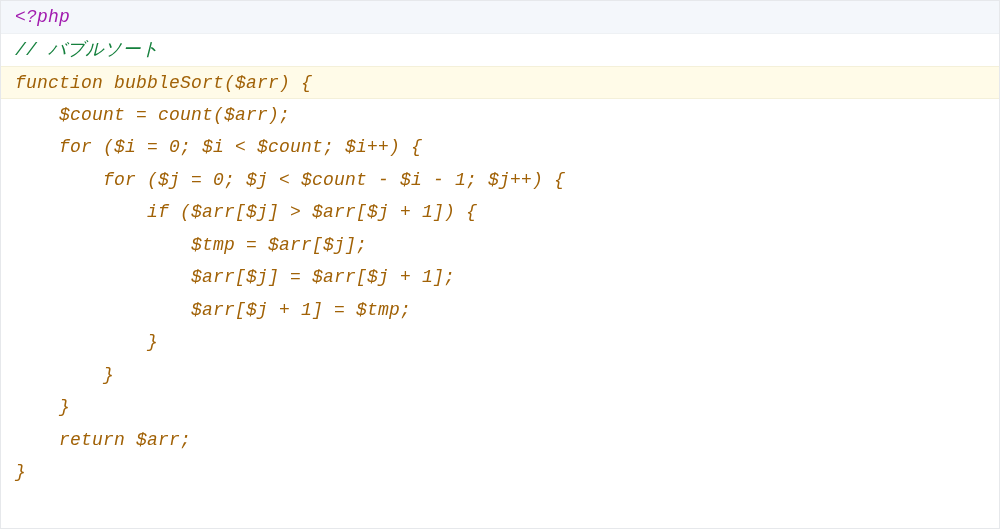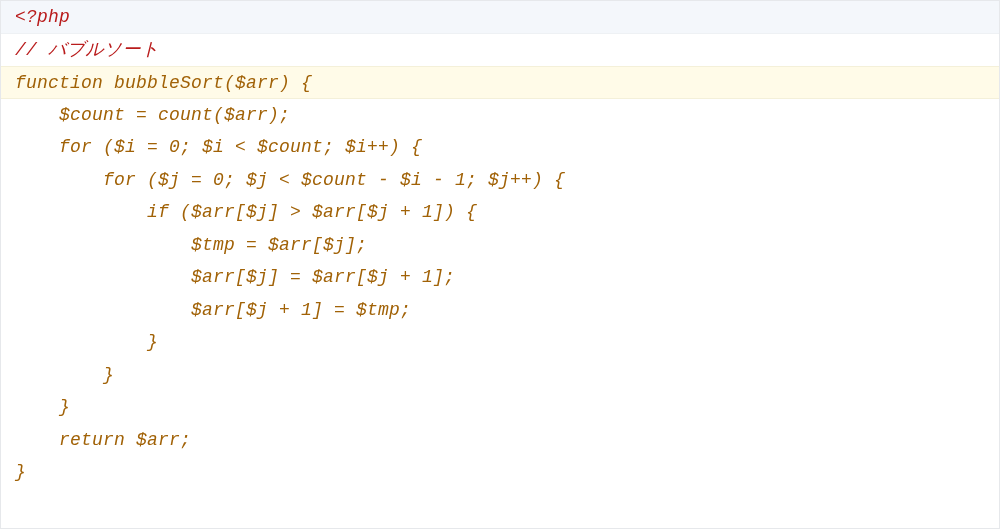--- a/index.html
+++ b/index.html
@@ -28,20 +28,20 @@
   }
   .line-first {
     background: #f4f7fb;
     border-bottom: 1px solid #eef1f4;
   }
   .line-hl {
     background: #fffbe8;
     border-top: 1px solid #f4f0d9;
     border-bottom: 1px solid #f4f0d9;
   }
-  .tk-tag     { color: #b91c1c; font-style: italic; }
-  .tk-comment { color: #b91c1c; }
+  .tk-tag     { color: #a21caf; font-style: italic; }
+  .tk-comment { color: #15803d; }
   .tk-code    { color: #a16207; font-style: italic; }
 </style>
 </head>
 <body>
 
 <div class="code-block" id="code-root"><span class="line line-first"><span class="tk-tag">&lt;?php</span></span><span class="line"><span class="tk-comment">// バブルソート</span></span><span class="line line-hl"><span class="tk-code">function bubbleSort($arr) {</span></span><span class="line"><span class="tk-code">    $count = count($arr);</span></span><span class="line"><span class="tk-code">    for ($i = 0; $i &lt; $count; $i++) {</span></span><span class="line"><span class="tk-code">        for ($j = 0; $j &lt; $count - $i - 1; $j++) {</span></span><span class="line"><span class="tk-code">            if ($arr[$j] &gt; $arr[$j + 1]) {</span></span><span class="line"><span class="tk-code">                $tmp = $arr[$j];</span></span><span class="line"><span class="tk-code">                $arr[$j] = $arr[$j + 1];</span></span><span class="line"><span class="tk-code">                $arr[$j + 1] = $tmp;</span></span><span class="line"><span class="tk-code">            }</span></span><span class="line"><span class="tk-code">        }</span></span><span class="line"><span class="tk-code">    }</span></span><span class="line"><span class="tk-code">    return $arr;</span></span><span class="line"><span class="tk-code">}</span></span></div>
 
 </body></html>

